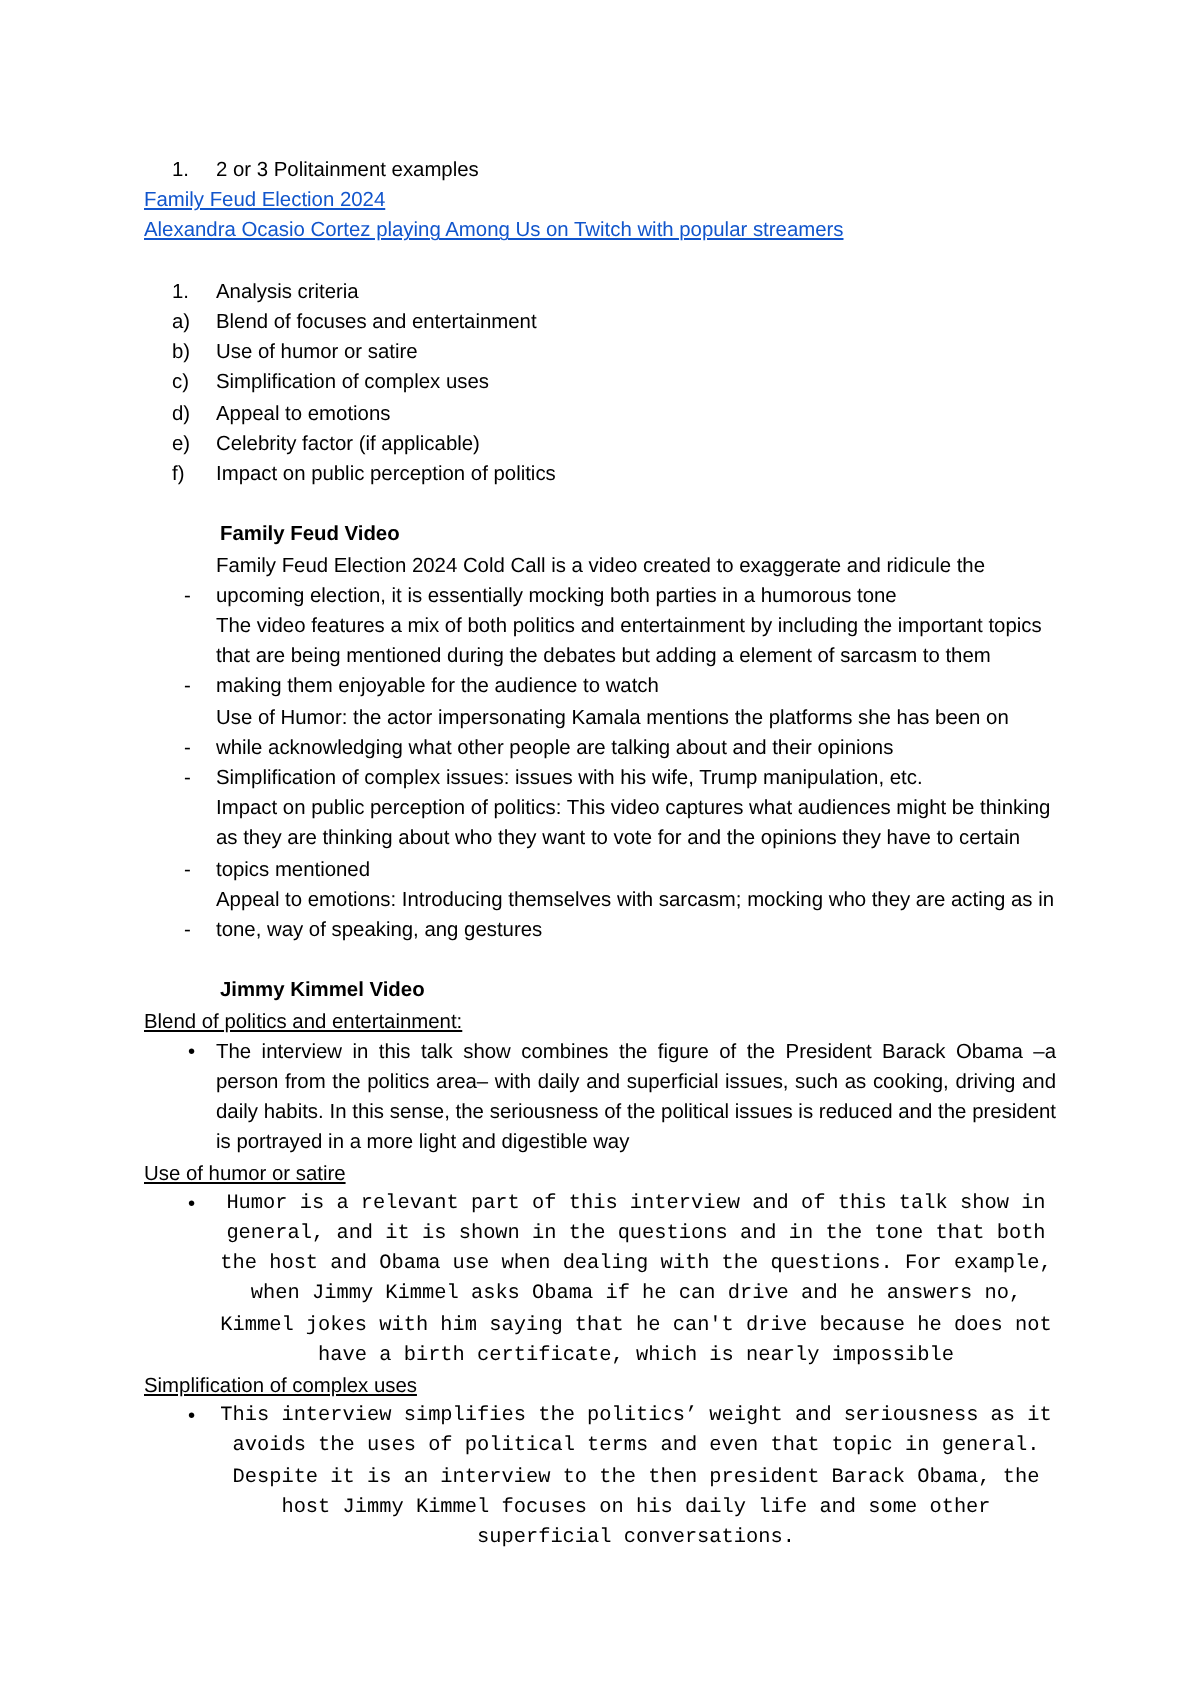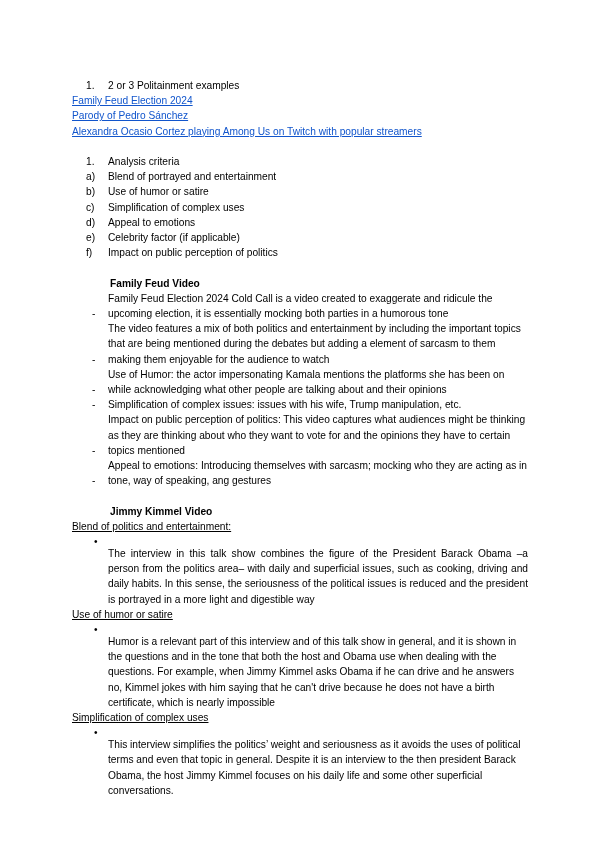--- a/index.html
+++ b/index.html
@@ -50,22 +50,22 @@
   .olist .marker { width: 22px; }
   .olist .body-cell { }
 
   
   .dashlist .row { padding-left: 20px; align-items: flex-end; }
   .dashlist .marker { width: 16px; }
 
   
   .dotlist .row { padding-left: 22px; }
   .dotlist .marker { width: 14px; }
-  .dotlist .body-cell { text-align: justify; margin-top: 12px; }
-  .dotlist .body-cell.nojust { text-align: left; }
+  .dotlist .body-cell { text-align: justify; }
+  .dotlist .body-cell.nojust { text-align: center; font-family: Liberation Mono, monospace; }
 
   .bullet-dot::before { content: "\2022"; }
   .bullet-dash::before { content: "-"; }
 
   .link {
     color: #1155cc;
     text-decoration: underline;
     display: block;
     white-space: nowrap;
   }
@@ -87,34 +87,33 @@
 
     <div class="olist">
       <div class="row">
         <span class="marker">1.</span>
         <span class="body-cell">2 or 3 Politainment examples</span>
       </div>
     </div>
 
     <div>
       <a class="link" href="#">Family Feud Election 2024</a>
-      <a class="link" href="#">Parody of Pedro Sánchez</a>
       <a class="link" href="#">Alexandra Ocasio Cortez playing Among Us on Twitch with popular streamers</a>
     </div>
 
     <div class="spacer-line"></div>
 
     <div class="olist">
       <div class="row">
         <span class="marker">1.</span>
         <span class="body-cell">Analysis criteria</span>
       </div>
       <div class="row">
         <span class="marker">a)</span>
-        <span class="body-cell">Blend of portrayed and entertainment</span>
+        <span class="body-cell">Blend of focuses and entertainment</span>
       </div>
       <div class="row">
         <span class="marker">b)</span>
         <span class="body-cell">Use of humor or satire</span>
       </div>
       <div class="row">
         <span class="marker">c)</span>
         <span class="body-cell">Simplification of complex uses</span>
       </div>
       <div class="row">

